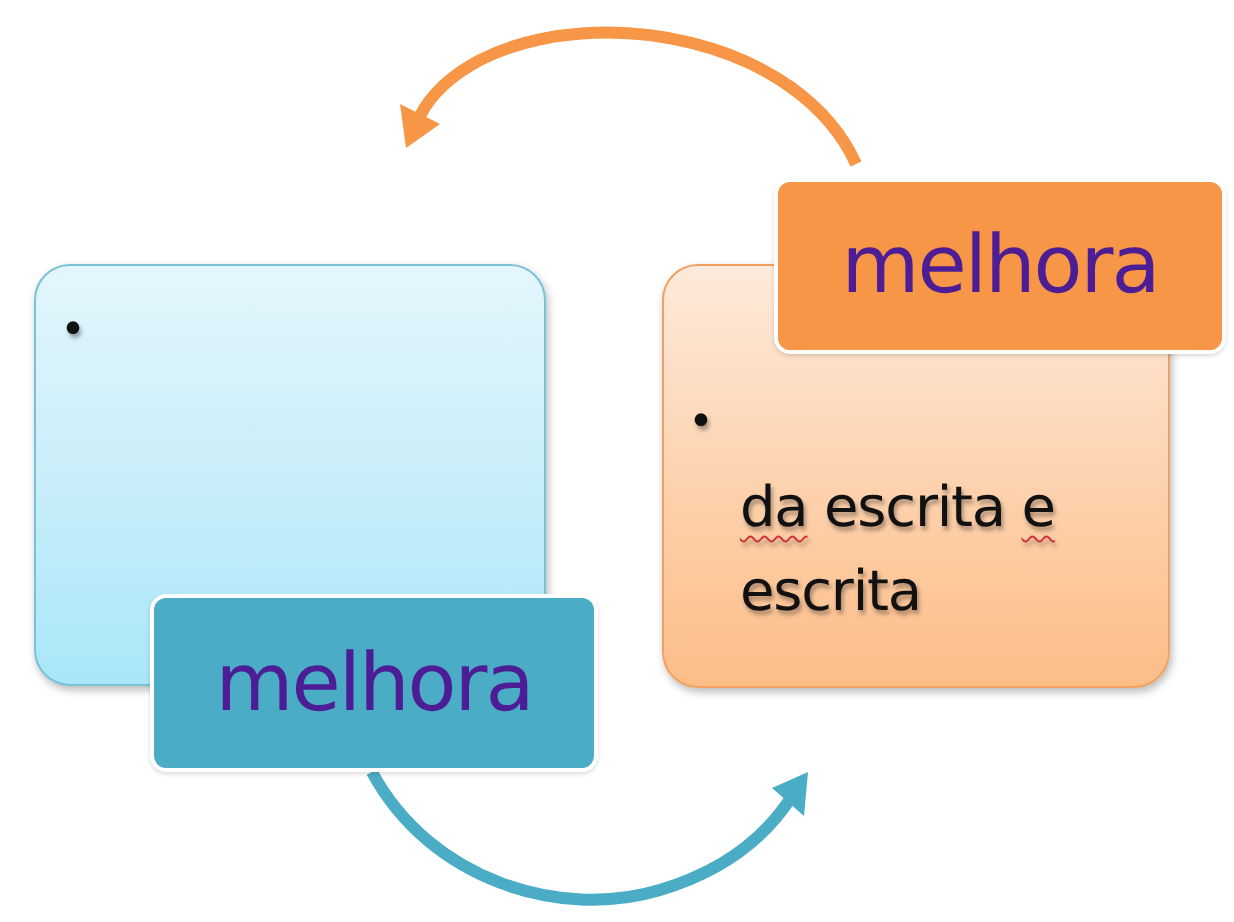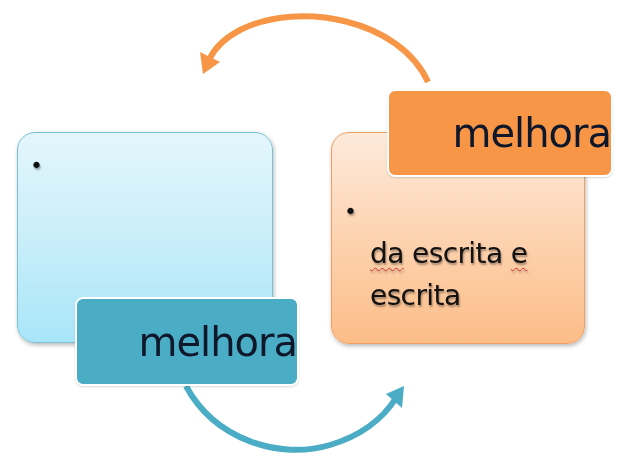--- a/index.html
+++ b/index.html
@@ -78,27 +78,27 @@
       flex: 1;
     }
     .squiggle {
       text-decoration: underline wavy #d03030;
       text-decoration-thickness: 1px;
       text-underline-offset: 4px;
     }
     .label {
       position: absolute;
       border-radius: 8px;
-      color: #0f172a;
+      color: #4c1d95;
       font-family: "DejaVu Sans", sans-serif;
       font-size: 40px;
       letter-spacing: -1px;
       display: flex;
       align-items: center;
-      justify-content: flex-end;
+      justify-content: center;
       box-sizing: border-box;
       border: 2px solid #ffffff;
       box-shadow: 0 1px 2px rgba(0,0,0,0.15);
       z-index: 2;
     }
     .label-blue {
       left: 75px;
       top: 297px;
       width: 224px;
       height: 89px;

